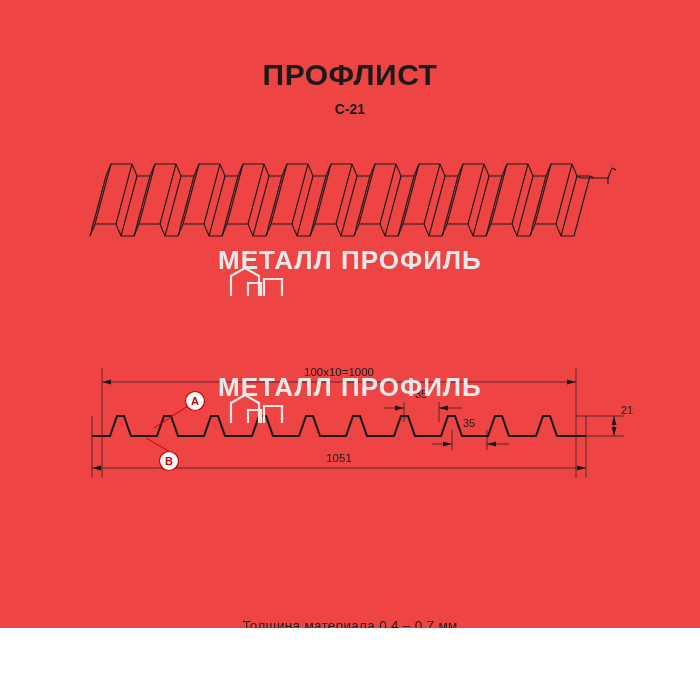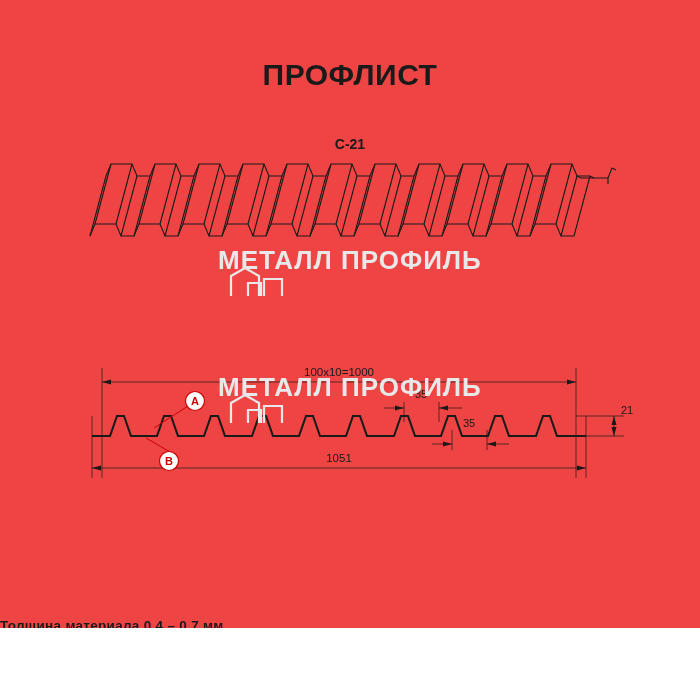--- a/index.html
+++ b/index.html
@@ -27,28 +27,28 @@
     color: #1a1a1a;
   }
   .subtitle {
     position: absolute;
     left: 0; top: 101px;
     width: 700px;
     text-align: center;
     font-size: 14px;
     font-weight: bold;
     color: #1a1a1a;
-    margin-top: 35px;
   }
   .footer-note {
     position: absolute;
     left: 0; top: 618px;
     width: 700px;
+    text-align: center;
     font-size: 13.5px;
-    font-weight: bold;
+    font-weight: normal;
     letter-spacing: 0.3px;
     color: #1a1a1a;
   }
   .iso-wrap {
     position: absolute;
     left: 88px; top: 160px;
     width: 534px; height: 110px;
   }
   .draw-wrap {
     position: absolute;

